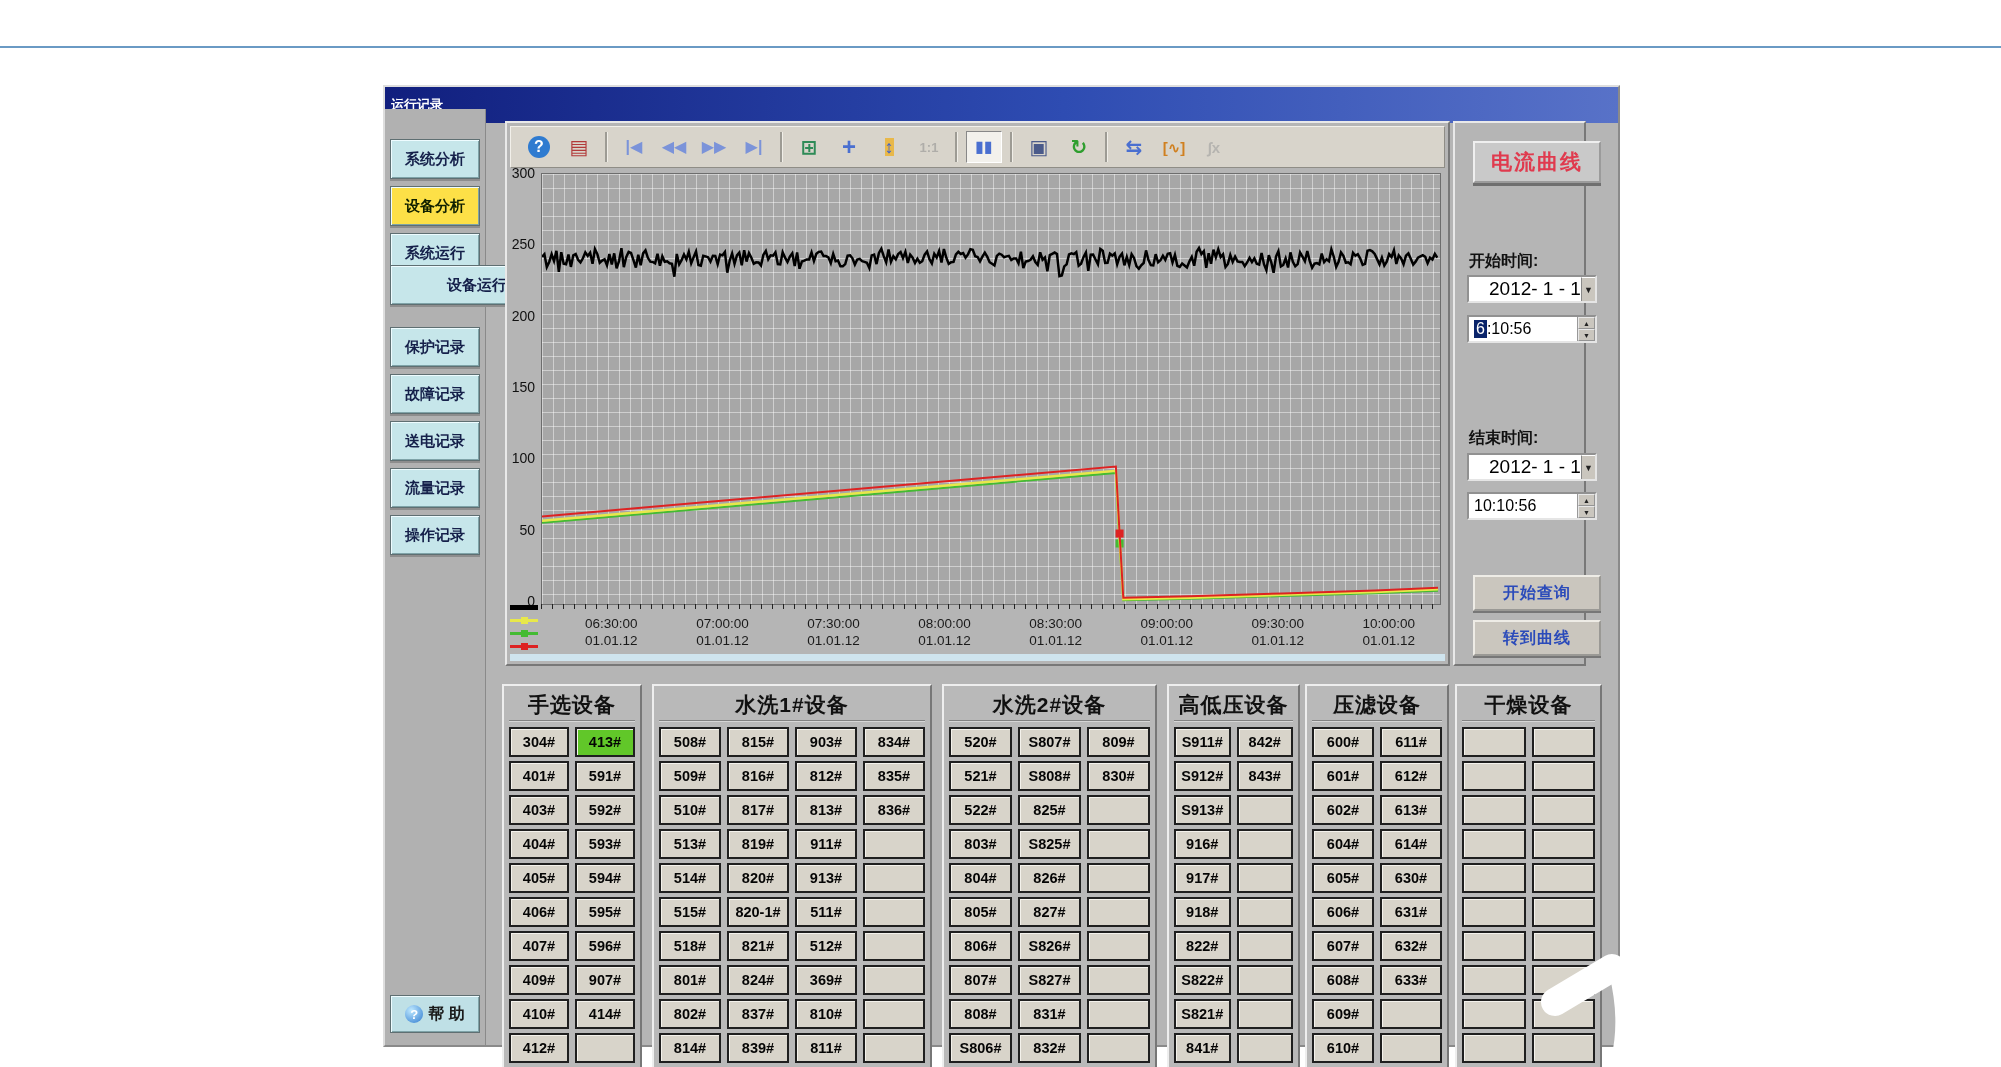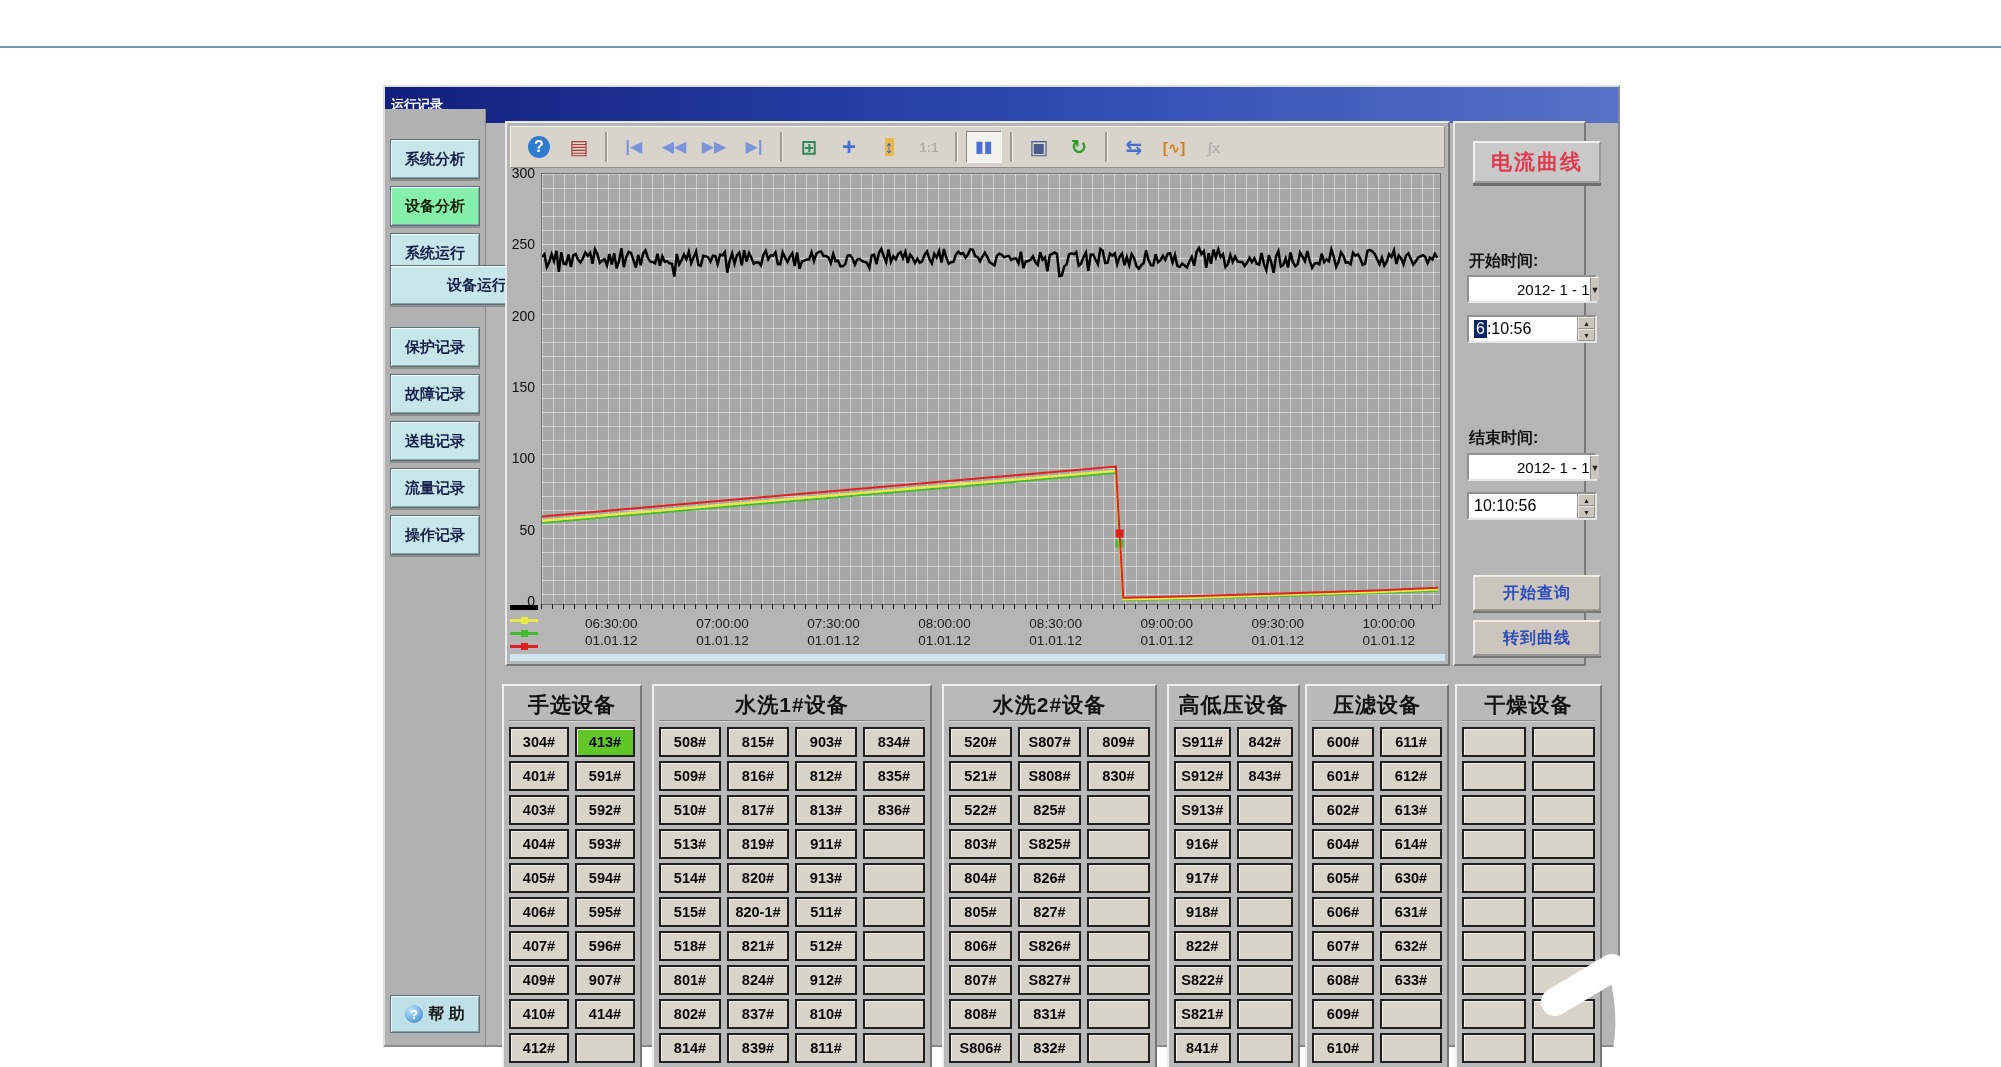--- a/index.html
+++ b/index.html
@@ -16,21 +16,21 @@
   .appwin{position:absolute;left:383px;top:85px;width:1237px;height:962px;background:#b5b5b5;
           border:2px outset #dedede;box-sizing:border-box;}
   .titlebar{position:absolute;left:0;top:0;right:0;height:36px;
             background:linear-gradient(90deg,#111f7e,#2e4cb2 55%,#5872c8);
             color:#fff;font-size:13px;font-weight:bold;display:flex;align-items:center;padding-left:6px;box-sizing:border-box;}
   
   .sidebar{position:absolute;left:0;top:22px;width:100px;bottom:0;background:#b1b1b1;border-right:1px solid #8a8a8a;}
   .side-btn{position:absolute;left:5px;width:88px;height:38px;background:#c6e6ea;
             border:1px solid #5f6f72;box-shadow:inset 1px 1px 0 #eefcff, inset -1px -1px 0 #7fa3a8, 0 2px 0 #8d8d8d;
             display:flex;align-items:center;justify-content:center;font-size:15px;font-weight:bold;color:#15204a;cursor:pointer;}
-  .side-btn.selected{background:#86efac;color:#102000;}
+  .side-btn.selected{background:#fde047;color:#102000;}
   .help-btn{position:absolute;left:5px;top:886px;width:88px;height:36px;background:#bfe0e6;
             border:1px solid #5f6f72;box-shadow:inset 1px 1px 0 #eefcff, inset -1px -1px 0 #7fa3a8;
             display:flex;align-items:center;justify-content:center;gap:5px;font-size:16px;font-weight:bold;color:#1a1a1a;cursor:pointer;}
   .help-q{width:18px;height:18px;border-radius:50%;background:radial-gradient(circle at 35% 30%,#bfe9ff,#2f7bd0);
           color:#fff;font-size:13px;font-weight:bold;display:flex;align-items:center;justify-content:center;}
   
   .chart-region{position:absolute;left:120px;top:34px;width:945px;height:545px;background:#b5b5b5;
                 border:2px solid;border-color:#e9e9e9 #787878 #787878 #e9e9e9;box-sizing:border-box;}
   .toolbar{position:absolute;left:3px;top:3px;right:3px;height:42px;background:#d8d4cb;
            border:1px solid;border-color:#f2f0ea #8f8d86 #8f8d86 #f2f0ea;display:flex;align-items:center;padding-left:8px;box-sizing:border-box;}
@@ -59,21 +59,21 @@
   .legend .lmark{position:absolute;left:11px;top:3px;width:7px;height:7px;}
   .chart-bottom-strip{position:absolute;left:3px;bottom:3px;right:3px;height:7px;background:#cfe4ee;}
   
   .right-panel{position:absolute;left:1068px;top:34px;width:133px;height:545px;background:#b5b5b5;
                border:2px solid;border-color:#e9e9e9 #787878 #787878 #e9e9e9;box-sizing:border-box;}
   .curve-title{position:absolute;left:18px;top:18px;width:124px;height:38px;background:#c9c9c9;
                border:2px outset #efefef;box-shadow:0 3px 0 #6f6f6f;display:flex;align-items:center;justify-content:center;
                font-size:21px;font-weight:bold;color:#e03a4e;letter-spacing:2px;}
   .rp-label{position:absolute;left:14px;font-size:16px;font-weight:bold;color:#111;}
   .combo{position:absolute;left:12px;width:130px;height:28px;background:#fff;border:2px inset #e5e5e5;box-sizing:border-box;display:flex;}
-  .combo .cval{flex:1;font-size:15px;color:#000;display:flex;align-items:center;padding-left:20px;white-space:nowrap;margin-left:28px;}
+  .combo .cval{flex:1;font-size:19px;color:#000;display:flex;align-items:center;padding-left:20px;white-space:nowrap;}
   .combo .cbtn{width:19px;background:#cac6be;border-left:1px solid #888;display:flex;align-items:center;justify-content:center;
                font-size:9px;color:#222;cursor:pointer;border-top:1px solid #fff;}
   .spin{position:absolute;left:12px;width:130px;height:28px;background:#fff;border:2px inset #e5e5e5;box-sizing:border-box;display:flex;}
   .spin .sval{flex:1;font-size:16px;color:#000;display:flex;align-items:center;padding-left:5px;white-space:nowrap;}
   .spin .sel{background:#0a246a;color:#fff;padding:0 2px;}
   .spin .sbtns{width:17px;display:flex;flex-direction:column;border-left:1px solid #999;}
   .spin .sbtns div{flex:1;background:#cac6be;font-size:7px;color:#222;display:flex;align-items:center;justify-content:center;cursor:pointer;border:1px outset #e8e8e8;}
   .rp-btn{position:absolute;left:18px;width:124px;height:32px;background:#cac6be;border:2px outset #eeece6;
           box-shadow:0 2px 0 #777;display:flex;align-items:center;justify-content:center;
           font-size:16px;font-weight:bold;color:#2b4bba;cursor:pointer;letter-spacing:1px;}
@@ -310,21 +310,21 @@
             <div class="dev-cell">515#</div>
             <div class="dev-cell">820-1#</div>
             <div class="dev-cell">511#</div>
             <div class="dev-cell"></div>
             <div class="dev-cell">518#</div>
             <div class="dev-cell">821#</div>
             <div class="dev-cell">512#</div>
             <div class="dev-cell"></div>
             <div class="dev-cell">801#</div>
             <div class="dev-cell">824#</div>
-            <div class="dev-cell">912#</div>
+            <div class="dev-cell">369#</div>
             <div class="dev-cell"></div>
             <div class="dev-cell">802#</div>
             <div class="dev-cell">837#</div>
             <div class="dev-cell">810#</div>
             <div class="dev-cell"></div>
             <div class="dev-cell">814#</div>
             <div class="dev-cell">839#</div>
             <div class="dev-cell">811#</div>
             <div class="dev-cell"></div>
           </div>

